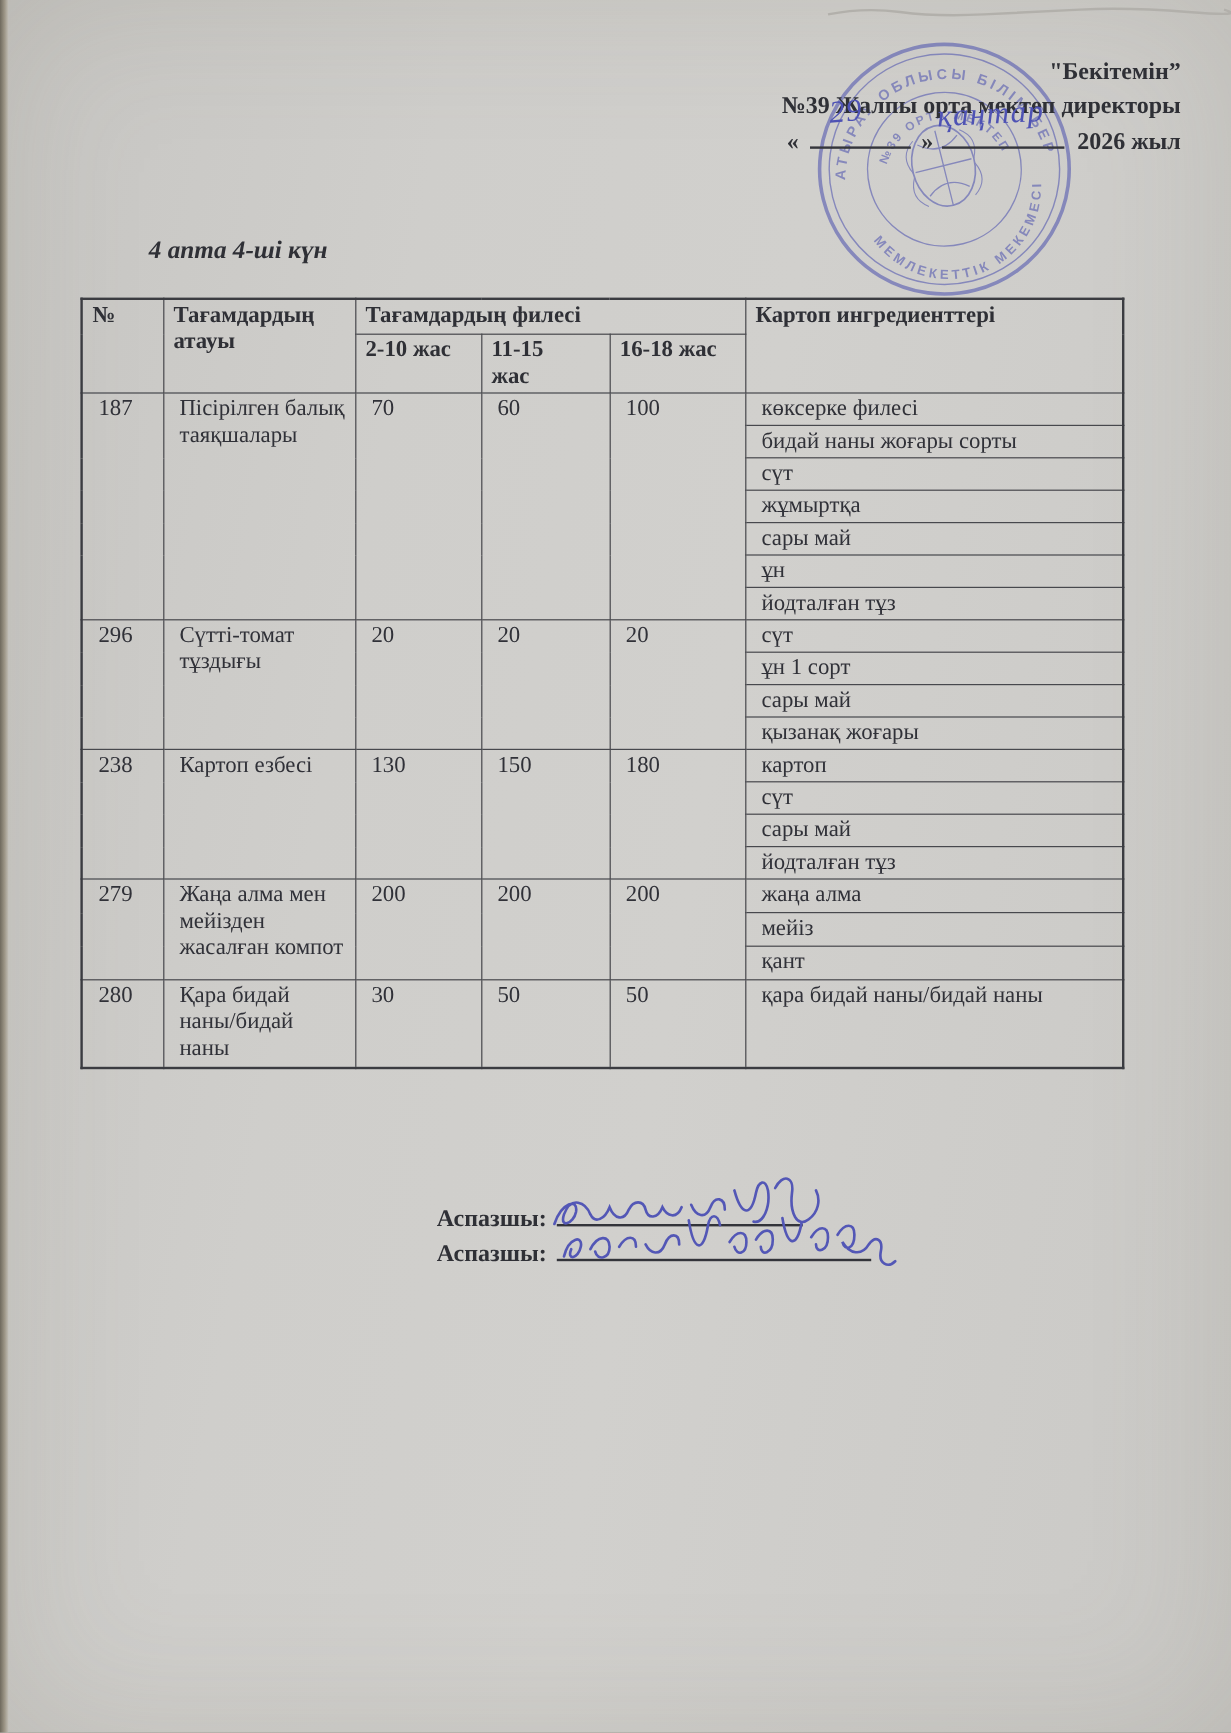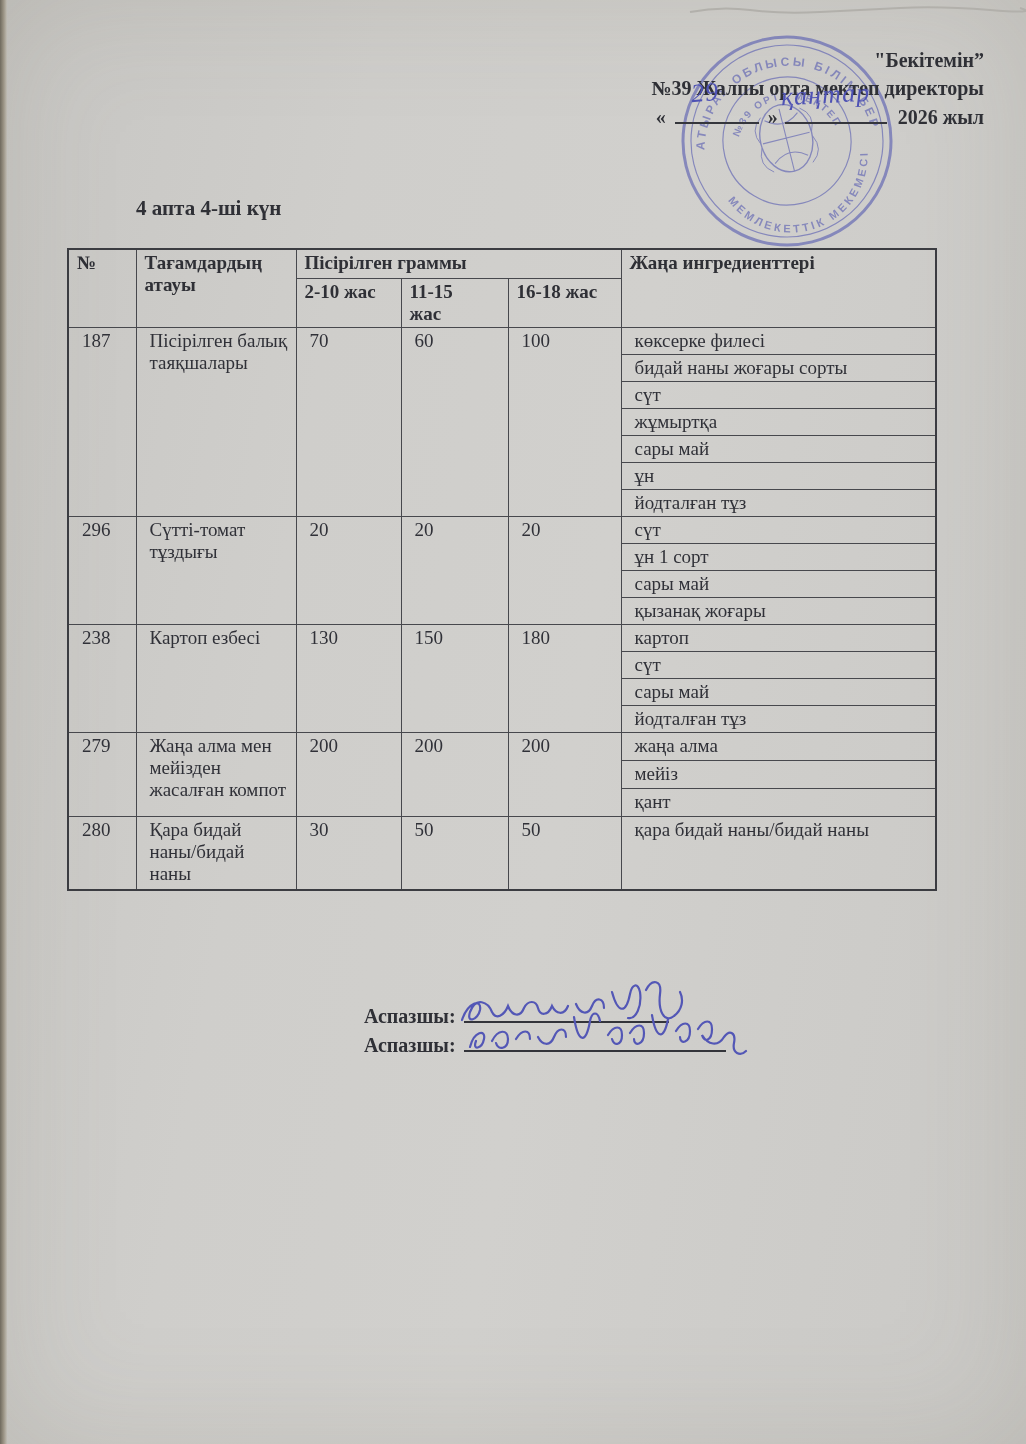--- a/index.html
+++ b/index.html
@@ -34,21 +34,21 @@
     color:#4e52b4; font-size:26px; letter-spacing:1px; line-height:26px;
   }
   .hw-day { left:16px; top:-22px; transform:rotate(-5deg); }
   .hw-month { left:-4px; top:-20px; transform:rotate(-3deg); }
   .sig-scribble-dir { position:absolute; left:-14px; top:-34px; }
 
   
   .stamp { position:absolute; left:652px; top:16px; opacity:0.55; transform:rotate(-14deg); }
 
   
-  .doc-title { position:absolute; left:136px; top:196px; font-weight:bold; font-size:21px; }
+  .doc-title { position:absolute; left:124px; top:196px; font-weight:bold; font-size:21px;font-style:italic; }
 
   
   table.menu {
     position:absolute; left:67px; top:248px; width:868px;
     border-collapse:collapse; table-layout:fixed; font-size:19px;
     border:2px solid #3b3c41;
   }
   .menu th, .menu td {
     border:1px solid #47484d; padding:2px 8px; vertical-align:top;
     text-align:left; line-height:22px; overflow:hidden;
@@ -130,22 +130,22 @@
         <col style="width:160px">
         <col style="width:105px">
       <col style="width:107px">
         <col style="width:113px">
         <col style="width:315px">
     </colgroup>
     <tbody>
         <tr class="hdr1">
       <th rowspan="2">№</th>
       <th rowspan="2">Тағамдардың атауы</th>
-      <th colspan="3">Пісірілген  граммы</th>
-      <th rowspan="2">Жаңа ингредиенттері</th>
+      <th colspan="3">Тағамдардың  филесі</th>
+      <th rowspan="2">Картоп ингредиенттері</th>
     </tr>
     <tr class="hdr2">
       <th>2-10 жас</th>
       <th class="age2"><span>11-15 жас</span></th>
       <th>16-18 жас</th>
     </tr>
 
     <tr>
       <td rowspan="7">187</td>
       <td rowspan="7">Пісірілген балық таяқшалары</td>

